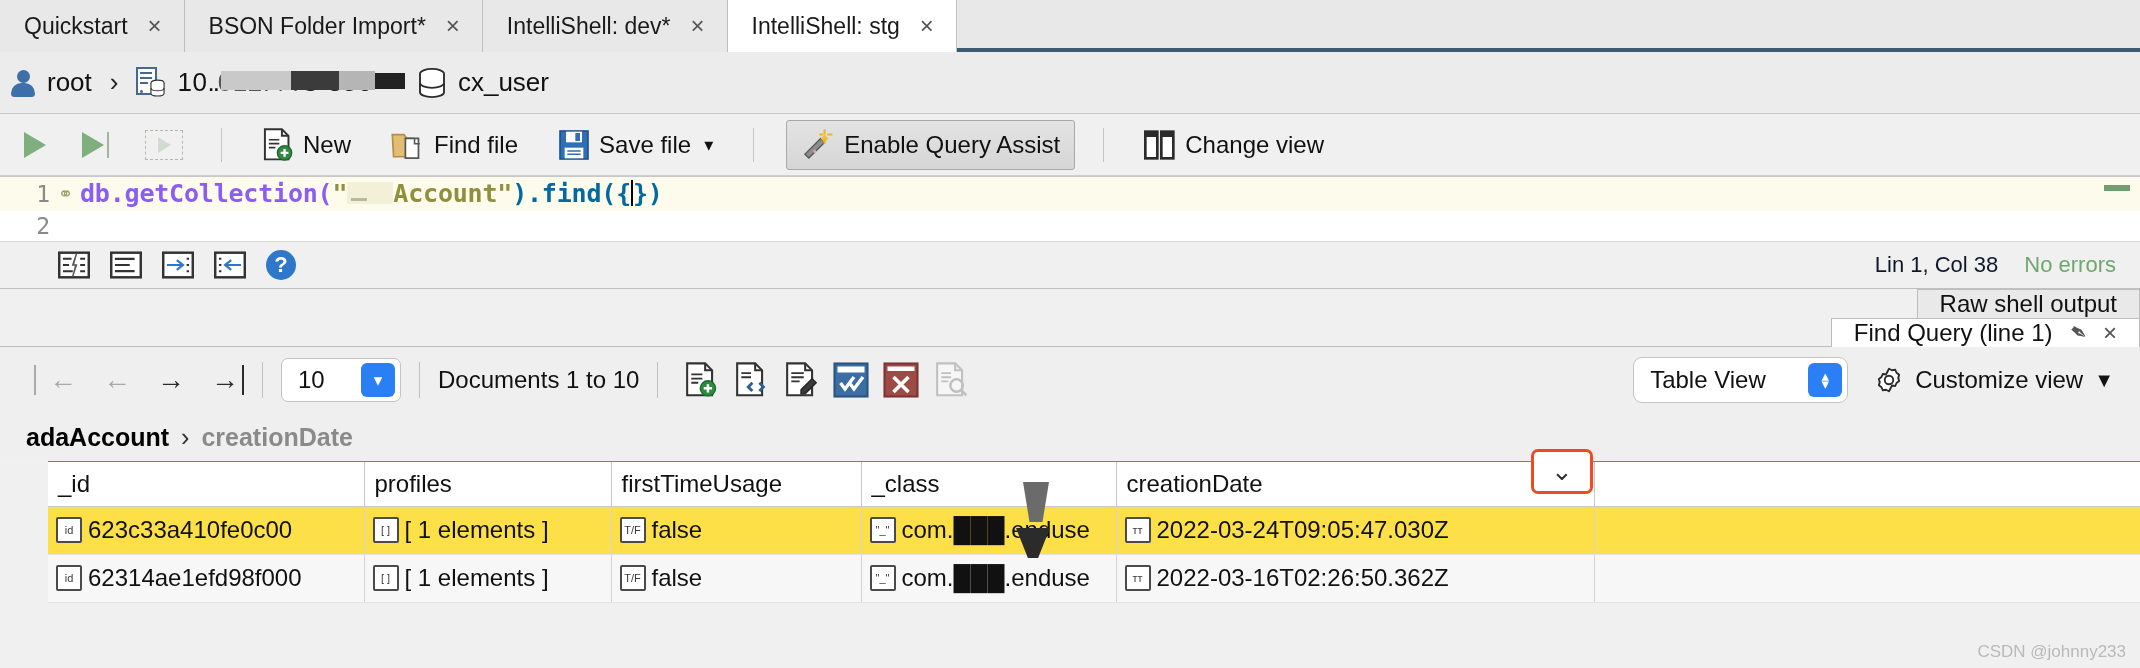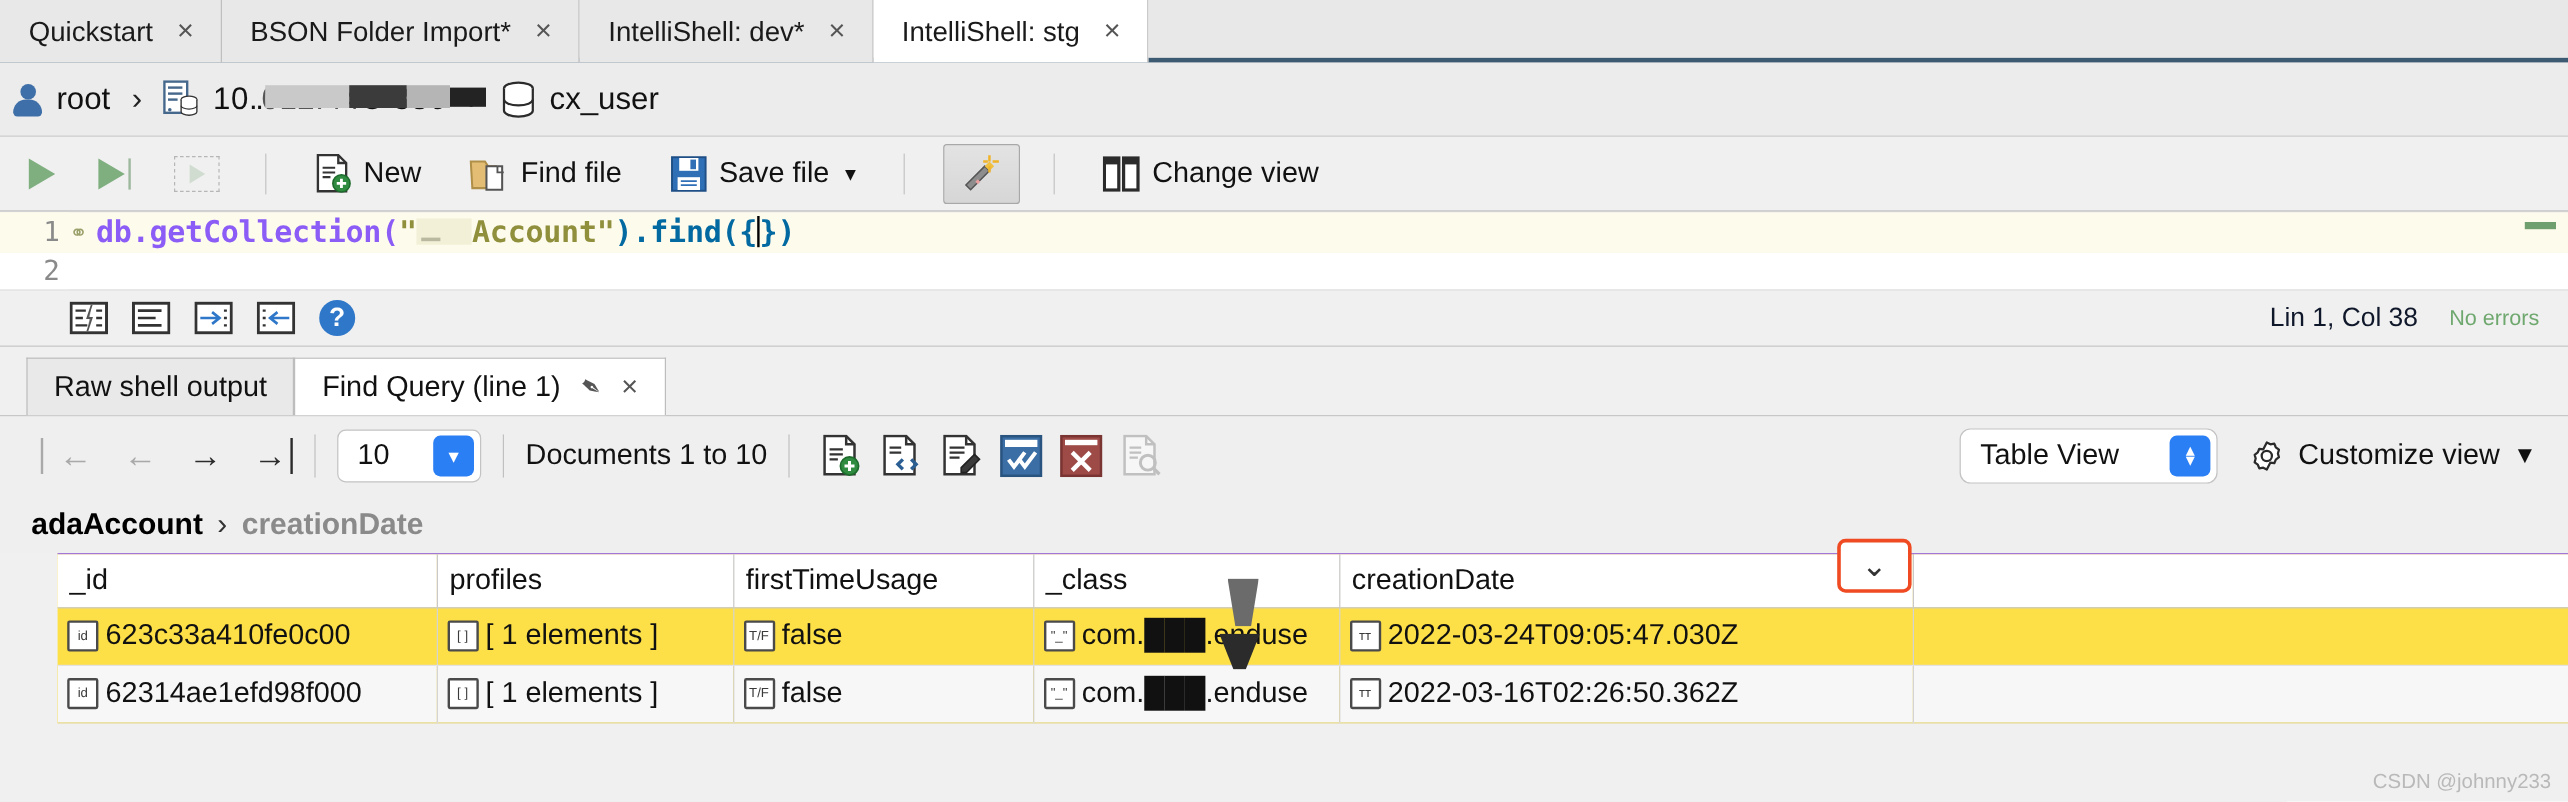--- a/index.html
+++ b/index.html
@@ -91,26 +91,26 @@
   .edstatus{
     height:48px; background:#f0f0f0; display:flex; align-items:center;
     padding-left:58px; gap:20px; border-top:1px solid #d6d6d6; border-bottom:1px solid #c0c0c0;
   }
   .qmark{
     width:30px;height:30px;border-radius:50%;background:#2f77c9;color:#fff;
     font-size:22px;font-weight:bold;display:flex;align-items:center;justify-content:center;
   }
   .edstatus .right{ margin-left:auto; display:flex; align-items:center; gap:26px; padding-right:24px; }
   .lincol{ font-size:22px; color:#0f172a; }
-  .noerr{ font-size:18px; color:#6fa86f; }
+  .noerr{ font-size:22px; color:#6fa86f; }
 
   
   .restabs{
     height:58px; background:#f0f0f0; display:flex; align-items:flex-end;
-    padding-left:22px; border-bottom:1px solid #bdbdbd;
+    padding-left:22px; border-bottom:1px solid #bdbdbd;flex-direction:column;
   }
   .rtab{
     height:48px; display:flex; align-items:center; gap:16px; padding:0 22px;
     font-size:24px; color:#111; background:#e9e9e9; border:1px solid #bdbdbd; border-bottom:none;
   }
   .rtab.active{ background:#ffffff; }
 
   
   .pager{
     height:66px; background:#efefef; display:flex; align-items:center;
@@ -289,20 +289,21 @@
 
     <div class="tb-sep"></div>
 
     <div class="tb-item pressed" style="margin-left:4px;">
       <svg width="34" height="34" viewBox="0 0 26 26">
         <path d="M3 23 L15 11 L18 14 L6 26 Z" fill="#8d8d8d" stroke="#555" stroke-width="1" transform="translate(0,-3)"></path>
         <path d="M15 8 l3 -3 l3 3 l-3 3 z" fill="#f0c040"></path>
         <path d="M18 1 v4 M18 8 v4 M14 5 h3 M20 5 h4" stroke="#f0b429" stroke-width="1.6"></path>
         <path d="M9 18 l1.6 -1.6 l1.6 1.6 l-1.6 1.6 z" fill="#e8a0a0"></path>
       </svg>
+      <span>Enable Query Assist</span>
     </div>
 
     <div class="tb-sep"></div>
 
     <div class="tb-item">
       <svg width="32" height="32" viewBox="0 0 24 24">
         <rect x="1" y="2" width="9" height="20" fill="#fff" stroke="#2b2b2b" stroke-width="2"></rect>
         <rect x="1" y="2" width="9" height="4" fill="#2b2b2b"></rect>
         <rect x="13" y="2" width="9" height="20" fill="#fff" stroke="#2b2b2b" stroke-width="2"></rect>
         <rect x="13" y="2" width="9" height="4" fill="#2b2b2b"></rect>

